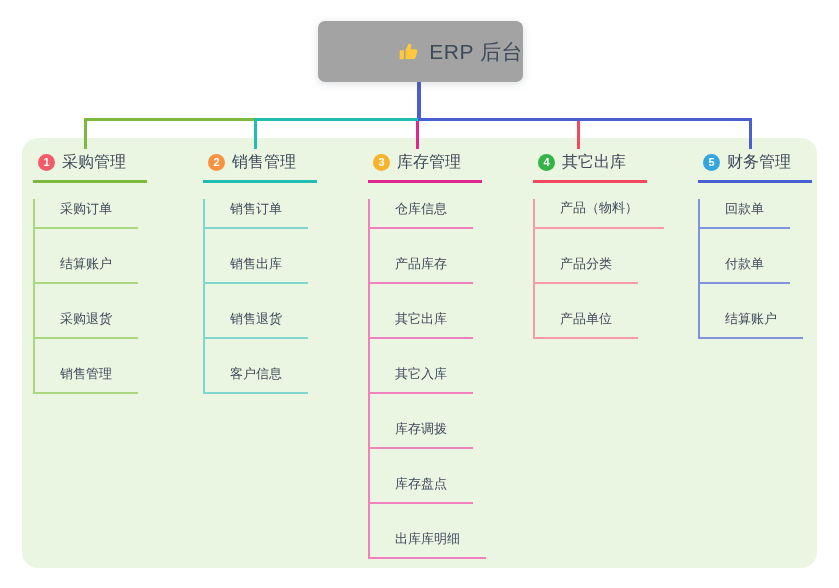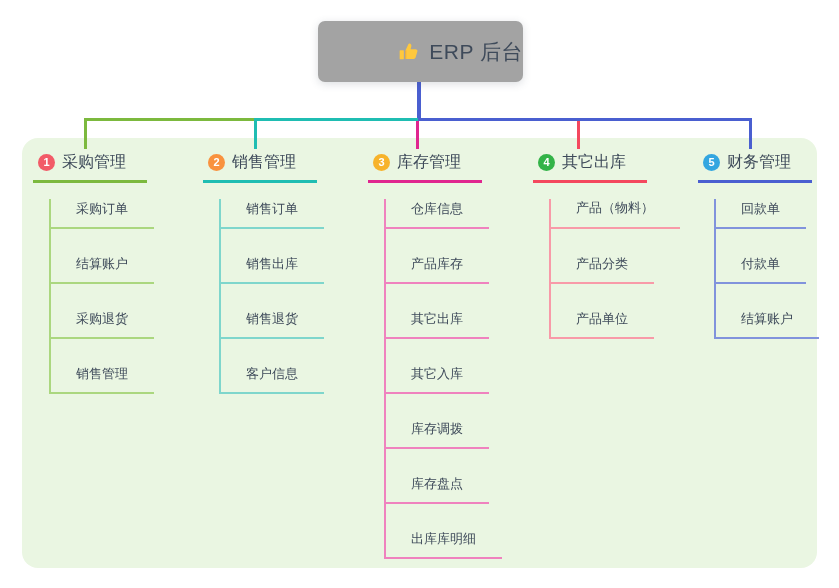--- a/index.html
+++ b/index.html
@@ -16,21 +16,21 @@
 
   .line{position:absolute;}
 
   .branch-col{position:absolute;top:148px;width:150px;}
   .branch-header{display:flex;align-items:center;width:114px;
     padding:4px 0 7px 5px;border-bottom:3px solid #999;box-sizing:border-box;cursor:pointer;}
   .badge{width:17px;height:17px;border-radius:50%;background:#ccc;color:#fff;
     font-size:11px;font-weight:bold;line-height:17px;text-align:center;flex:0 0 17px;}
   .branch-title{font-size:16px;margin-left:7px;white-space:nowrap;}
 
-  .branch-items{list-style:none;margin:16px;padding:0;border-left:2px solid #ccc;}
+  .branch-items{list-style:none;margin:0;padding:0;border-left:2px solid #ccc;}
   .branch-items li{display:table;line-height:20px;font-size:13px;white-space:nowrap;
     padding:0 26px 8px 25px;margin-top:25px;border-bottom:2px solid #ccc;cursor:pointer;}
   .branch-items li:first-child{margin-top:16px;}
 </style>
 </head>
 <body>
 
 <div id="stage">
 
   <div class="canvas-bg" style="background-color: rgb(234, 246, 226);"></div>

